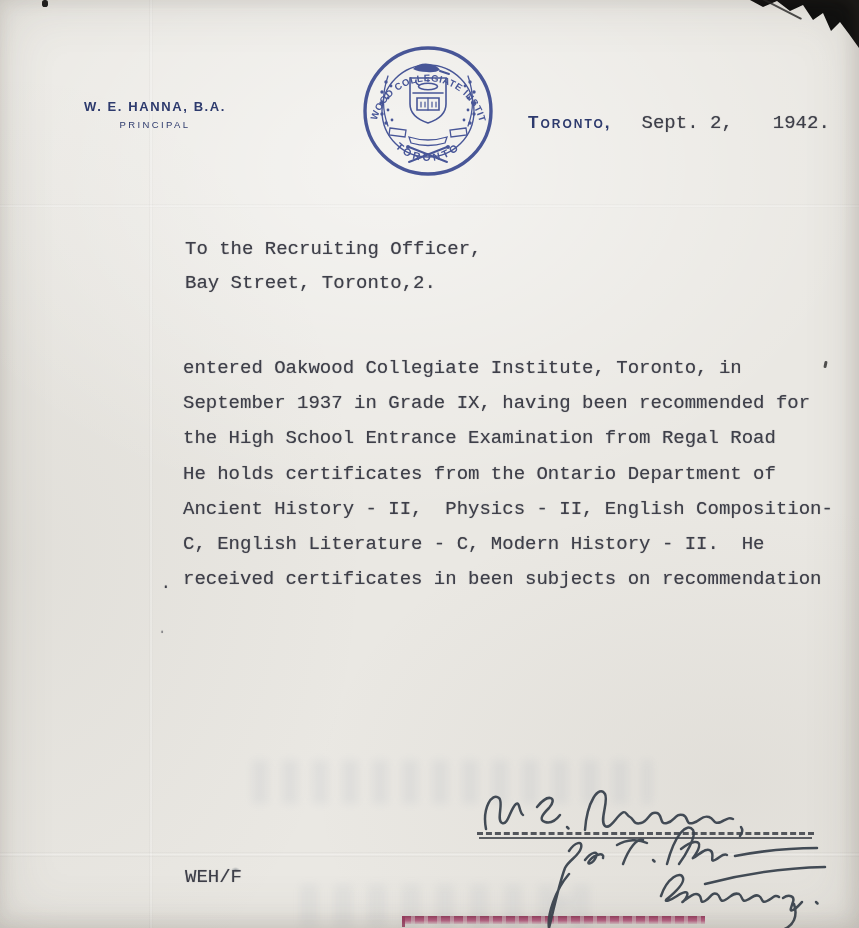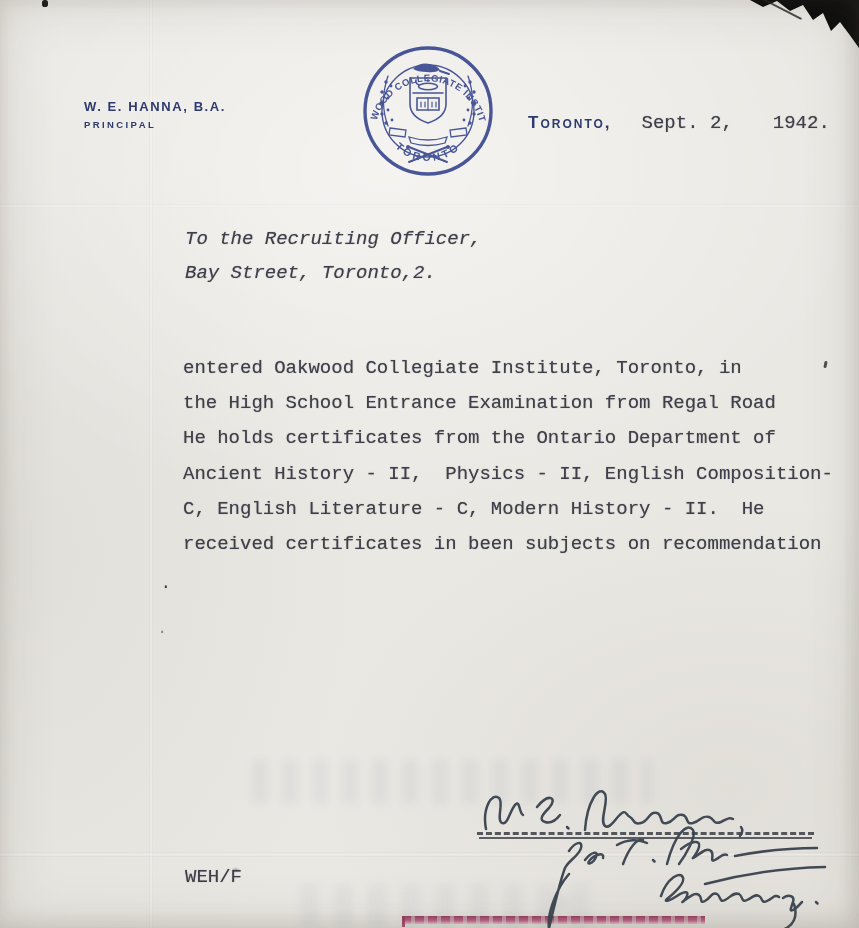--- a/index.html
+++ b/index.html
@@ -32,33 +32,33 @@
     background:repeating-linear-gradient(90deg, rgba(125,138,160,.30) 0 16px, rgba(125,138,160,0) 16px 30px);}
   .ghost2{position:absolute;left:300px;top:884px;width:300px;height:44px;z-index:1;opacity:.30;filter:blur(4px);
     background:
       radial-gradient(circle 20px at 262px 20px, rgba(125,138,160,.45), rgba(125,138,160,0) 70%),
       repeating-linear-gradient(90deg, rgba(125,138,160,.25) 0 18px, rgba(125,138,160,0) 18px 34px);}
   
   .torn{position:absolute;left:728px;top:0;width:131px;height:52px;z-index:50;background:#0c0c0c;
     clip-path:polygon(22px 0, 131px 0, 131px 48px, 121px 34px, 112px 22px, 103px 31px, 95px 13px, 85px 20px, 75px 5px, 62px 11px, 49px 1px, 35px 7px);}
   .tear-crack{position:absolute;left:760px;top:8px;width:44px;height:2px;background:#222;z-index:51;transform:rotate(27deg);opacity:.8;border-radius:2px;}
   
-  .principal{position:absolute;left:84px;top:99px;color:#2d3a6d;z-index:20;}
+  .principal{position:absolute;left:84px;top:99px;color:#2d3a6d;text-align:center;z-index:20;}
   .principal .name{font-size:13px;font-weight:bold;letter-spacing:1.6px;white-space:pre;}
-  .principal .title{font-size:9.5px;font-weight:bold;letter-spacing:2.4px;margin-top:5px;}
+  .principal .title{font-size:9.5px;font-weight:normal;letter-spacing:2.4px;margin-top:5px;}
   .dateline{position:absolute;left:528px;top:112px;display:flex;align-items:center;z-index:20;}
   .city{color:#2d3a6d;font-size:17px;font-weight:bold;font-variant:small-caps;letter-spacing:2px;}
   .typed{font-family:"Liberation Mono","DejaVu Sans Mono",monospace;color:#3e3f49;
     text-shadow:0 0 1px rgba(62,63,73,.55);white-space:pre;}
   .dateline .typed{font-size:19px;}
   .d1{margin-left:30px;} .d2{margin-left:40px;}
   
   .seal{position:absolute;left:357px;top:40px;width:142px;height:142px;z-index:20;opacity:.88;}
   
-  .recipient{position:absolute;left:185px;top:222px;z-index:20;font-style:italic;}
+  .recipient{position:absolute;left:185px;top:232px;z-index:20;}
   .recipient .typeline{font-size:19px;line-height:34px;}
   .bodytext{position:absolute;left:183px;top:351px;z-index:20;}
   .bodytext .typeline{font-size:19px;line-height:35.2px;height:35.2px;}
   .typeline{white-space:pre;}
   .indent{padding-left:68px;}
   .student{border-bottom:2px dashed #9a3140;padding-bottom:1px;}
   .margin-dot{position:absolute;left:-22px;top:227px;font-size:16px;color:#3e3f49;}
   .margin-dot2{position:absolute;left:-25px;top:270px;font-size:14px;color:#3e3f49;opacity:.55;}
   
   .sig-dash{position:absolute;left:477px;top:832px;width:337px;border-top:3px dashed #3a3e46;z-index:21;opacity:.85;}
@@ -166,20 +166,21 @@
 
   <div class="recipient">
     <div class="typed typeline">To the Recruiting Officer,</div>
     <div class="typed typeline">Bay Street, Toronto,2.</div>
   </div>
 
   <div class="bodytext">
     <span class="margin-dot typed">·</span>
     <span class="margin-dot2 typed">.</span>
     <div class="typed typeline">entered Oakwood Collegiate Institute, Toronto, in</div>
+    <div class="typed typeline">September 1937 in Grade IX, having been recommended for</div>
     <div class="typed typeline">the High School Entrance Examination from Regal Road</div>
     <div class="typed typeline">He holds certificates from the Ontario Department of</div>
     <div class="typed typeline">Ancient History - II,  Physics - II, English Composition-</div>
     <div class="typed typeline">C, English Literature - C, Modern History - II.  He</div>
     <div class="typed typeline">received certificates in been subjects on recommendation</div>
   </div>
 
   <div class="sig-dash"></div>
   <div class="sig-solid"></div>
   <svg class="signature-svg" viewBox="0 0 407 156" fill="none" stroke="#3a434e" stroke-width="2.5" stroke-linecap="round" stroke-linejoin="round" opacity="0.95">

